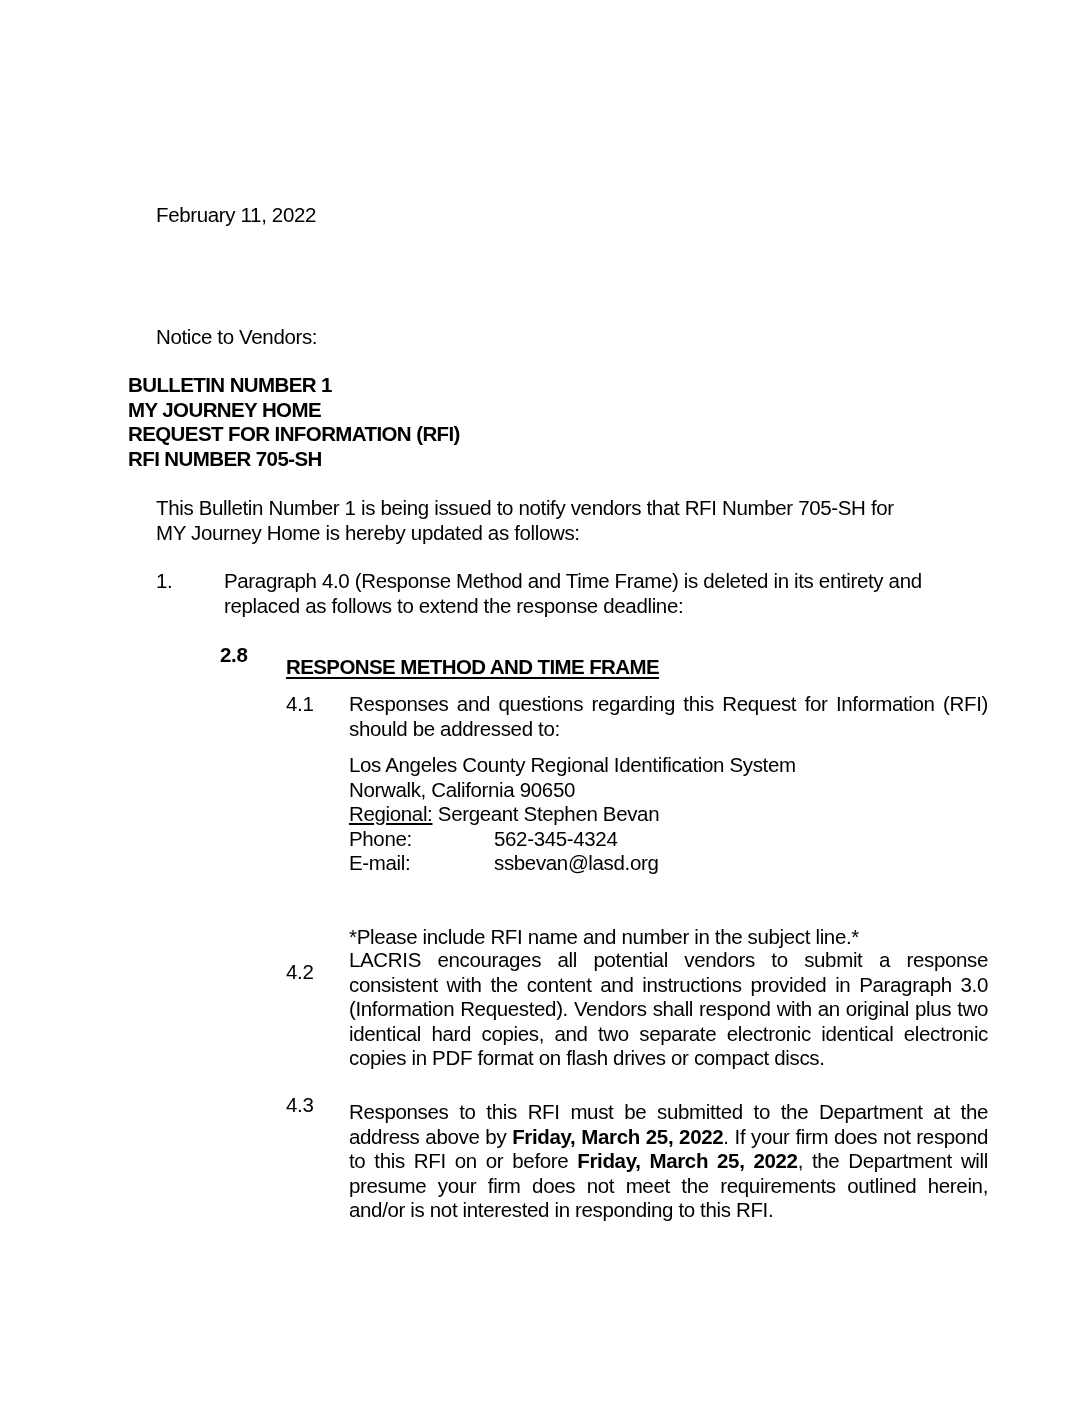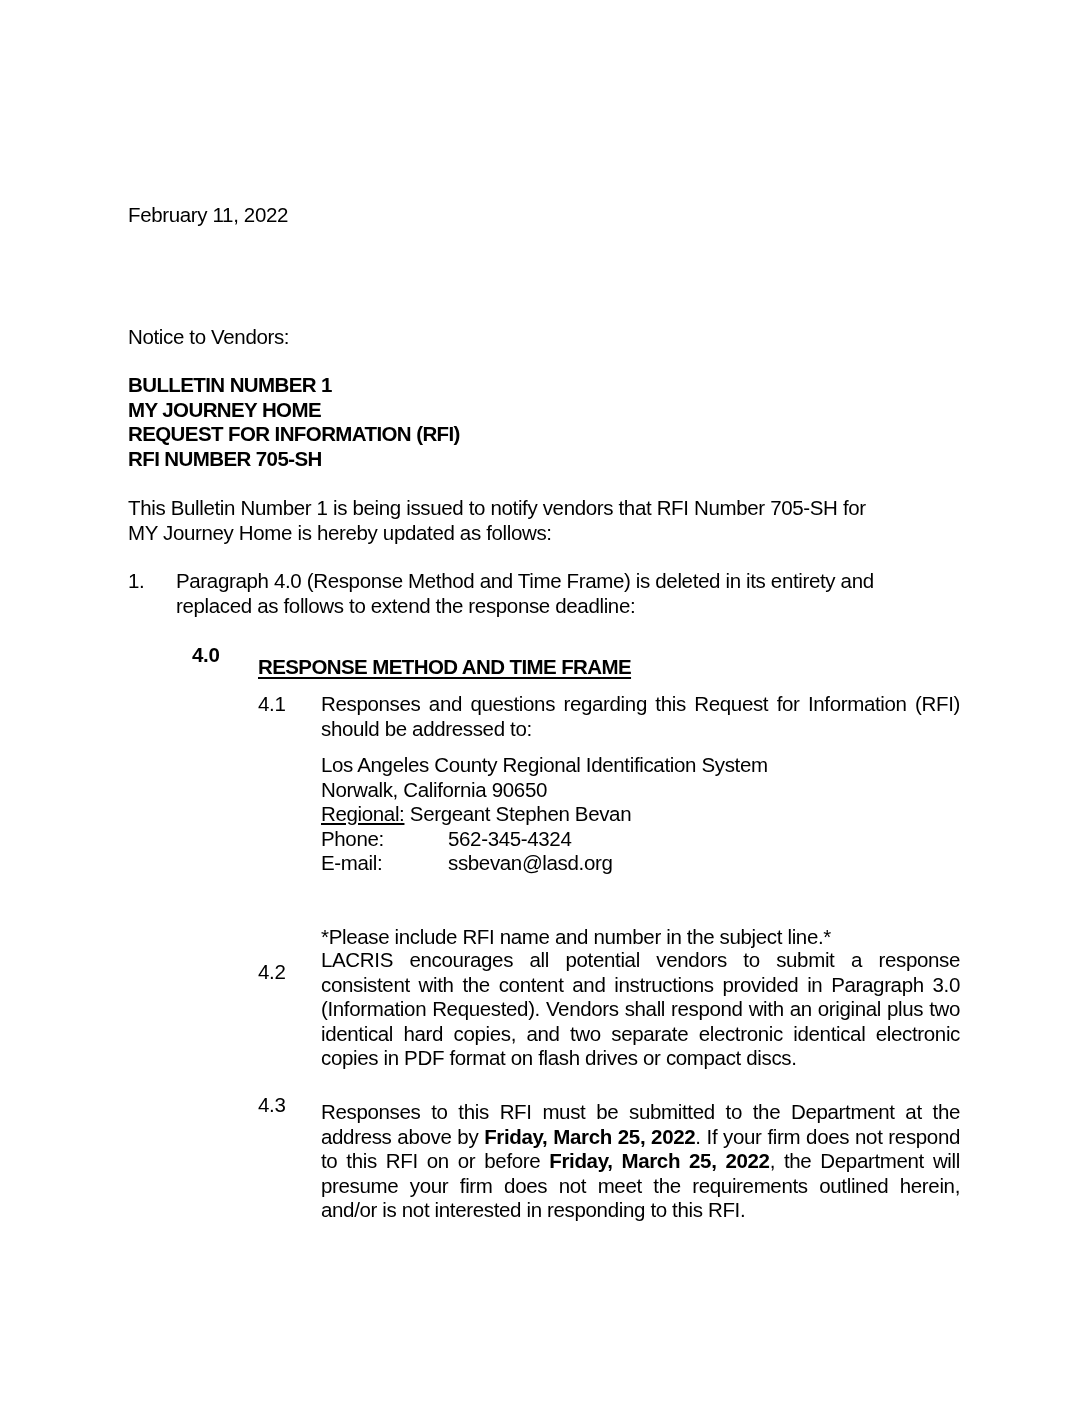--- a/index.html
+++ b/index.html
@@ -11,50 +11,50 @@
       width: 1088px;
       height: 1408px;
       position: relative;
       overflow: hidden;
       font-family: "Liberation Sans", sans-serif;
       color: #000000;
       font-size: 20.5px;
       letter-spacing: -0.35px;
     }
     .abs { position: absolute; }
-    .line { white-space: nowrap; line-height: 24.5px; }
+    .line { white-space: nowrap; line-height: 24.5px; margin-left: 28px; }
     .bold { font-weight: bold; }
     .u { text-decoration: underline; text-underline-offset: 2px; }
 
     #date { left: 128px; top: 203px; }
     #salutation { left: 128px; top: 325px; }
 
     #bulletin-header {
       left: 128px; top: 373px; width: 832px;
       text-align: left;
       font-weight: bold;
       letter-spacing: -0.6px;
     }
     #bulletin-header div { line-height: 24.5px; }
 
     #intro { left: 128px; top: 496px; }
     #item1-num { left: 128px; top: 569px; }
-    #item1-text { left: 176px; top: 569px; }
+    #item1-text { left: 196px; top: 569px; }
 
     #sec-num { left: 192px; top: 643px; font-weight: bold; }
     #sec-title { left: 258px; top: 655px; font-weight: bold; text-decoration: underline; text-underline-offset: 3px; letter-spacing: -0.6px; }
 
     .subnum { left: 258px; font-weight: normal; }
     .subtext { left: 321px; width: 639px; }
     .justify { text-align: justify; text-align-last: left; white-space: normal; }
 
     #s41-num { top: 692px; }
     #s41-text { top: 692px; }
     #address { left: 321px; top: 753px; }
-    .contact-row { display: flex; }
+    .contact-row { display: flex; gap: 18px; }
     .contact-label { width: 127px; display: inline-block; }
     #note { left: 321px; top: 925px; }
 
     #s42-num { top: 960px; }
     #s42-text { top: 948px; }
 
     #s43-num { top: 1093px; }
     #s43-text { top: 1100px; }
   </style>
 </head>
@@ -75,21 +75,21 @@
   <div class="line">This Bulletin Number 1 is being issued to notify vendors that RFI Number 705-SH for</div>
   <div class="line">MY Journey Home is hereby updated as follows:</div>
 </div>
 
 <div id="item1-num" class="abs line">1.</div>
 <div id="item1-text" class="abs">
   <div class="line">Paragraph 4.0 (Response Method and Time Frame) is deleted in its entirety and</div>
   <div class="line">replaced as follows to extend the response deadline:</div>
 </div>
 
-<div id="sec-num" class="abs line">4.0</div>
+<div id="sec-num" class="abs line">2.8</div>
 <div id="sec-title" class="abs line">RESPONSE METHOD AND TIME FRAME</div>
 
 <div id="s41-num" class="abs line subnum">4.1</div>
 <div id="s41-text" class="abs line subtext justify">Responses and questions regarding this Request for Information (RFI) should be addressed to:</div>
 
 <div id="address" class="abs">
   <div class="line">Los Angeles County Regional Identification System</div>
   <div class="line">Norwalk, California 90650</div>
   <div class="line"><span class="u">Regional:</span><span> Sergeant Stephen Bevan</span></div>
   <div class="line contact-row">

